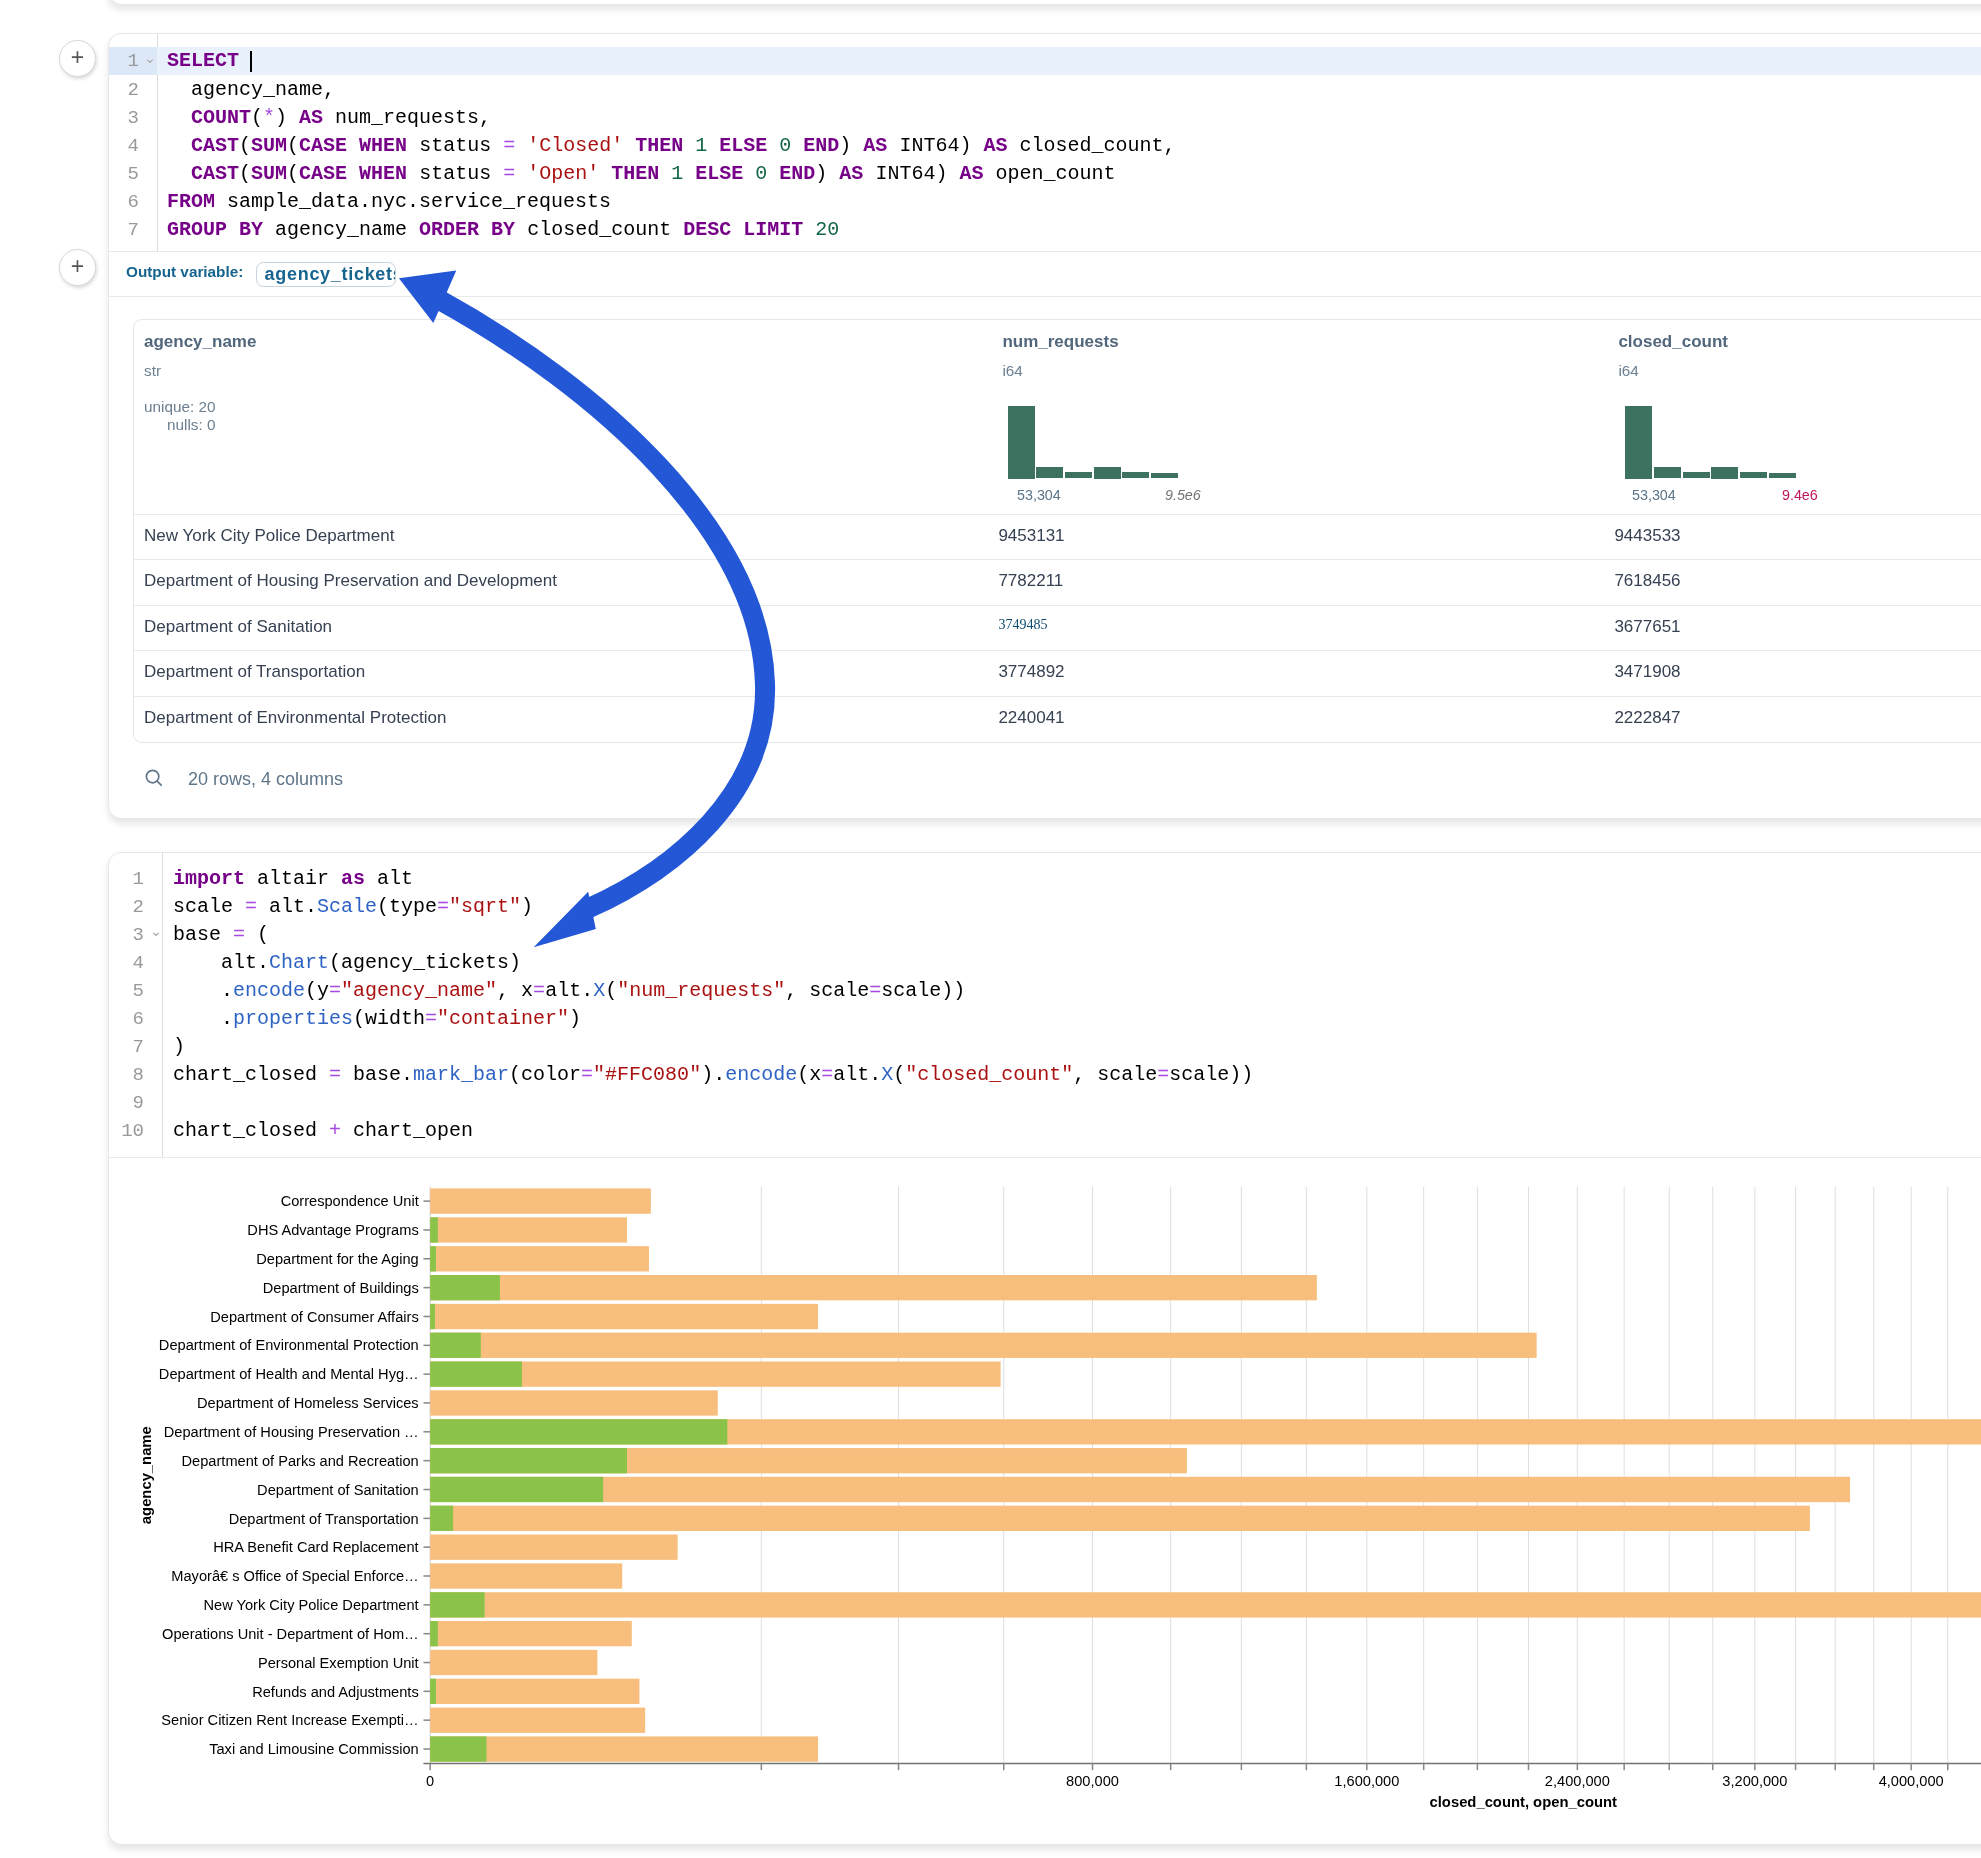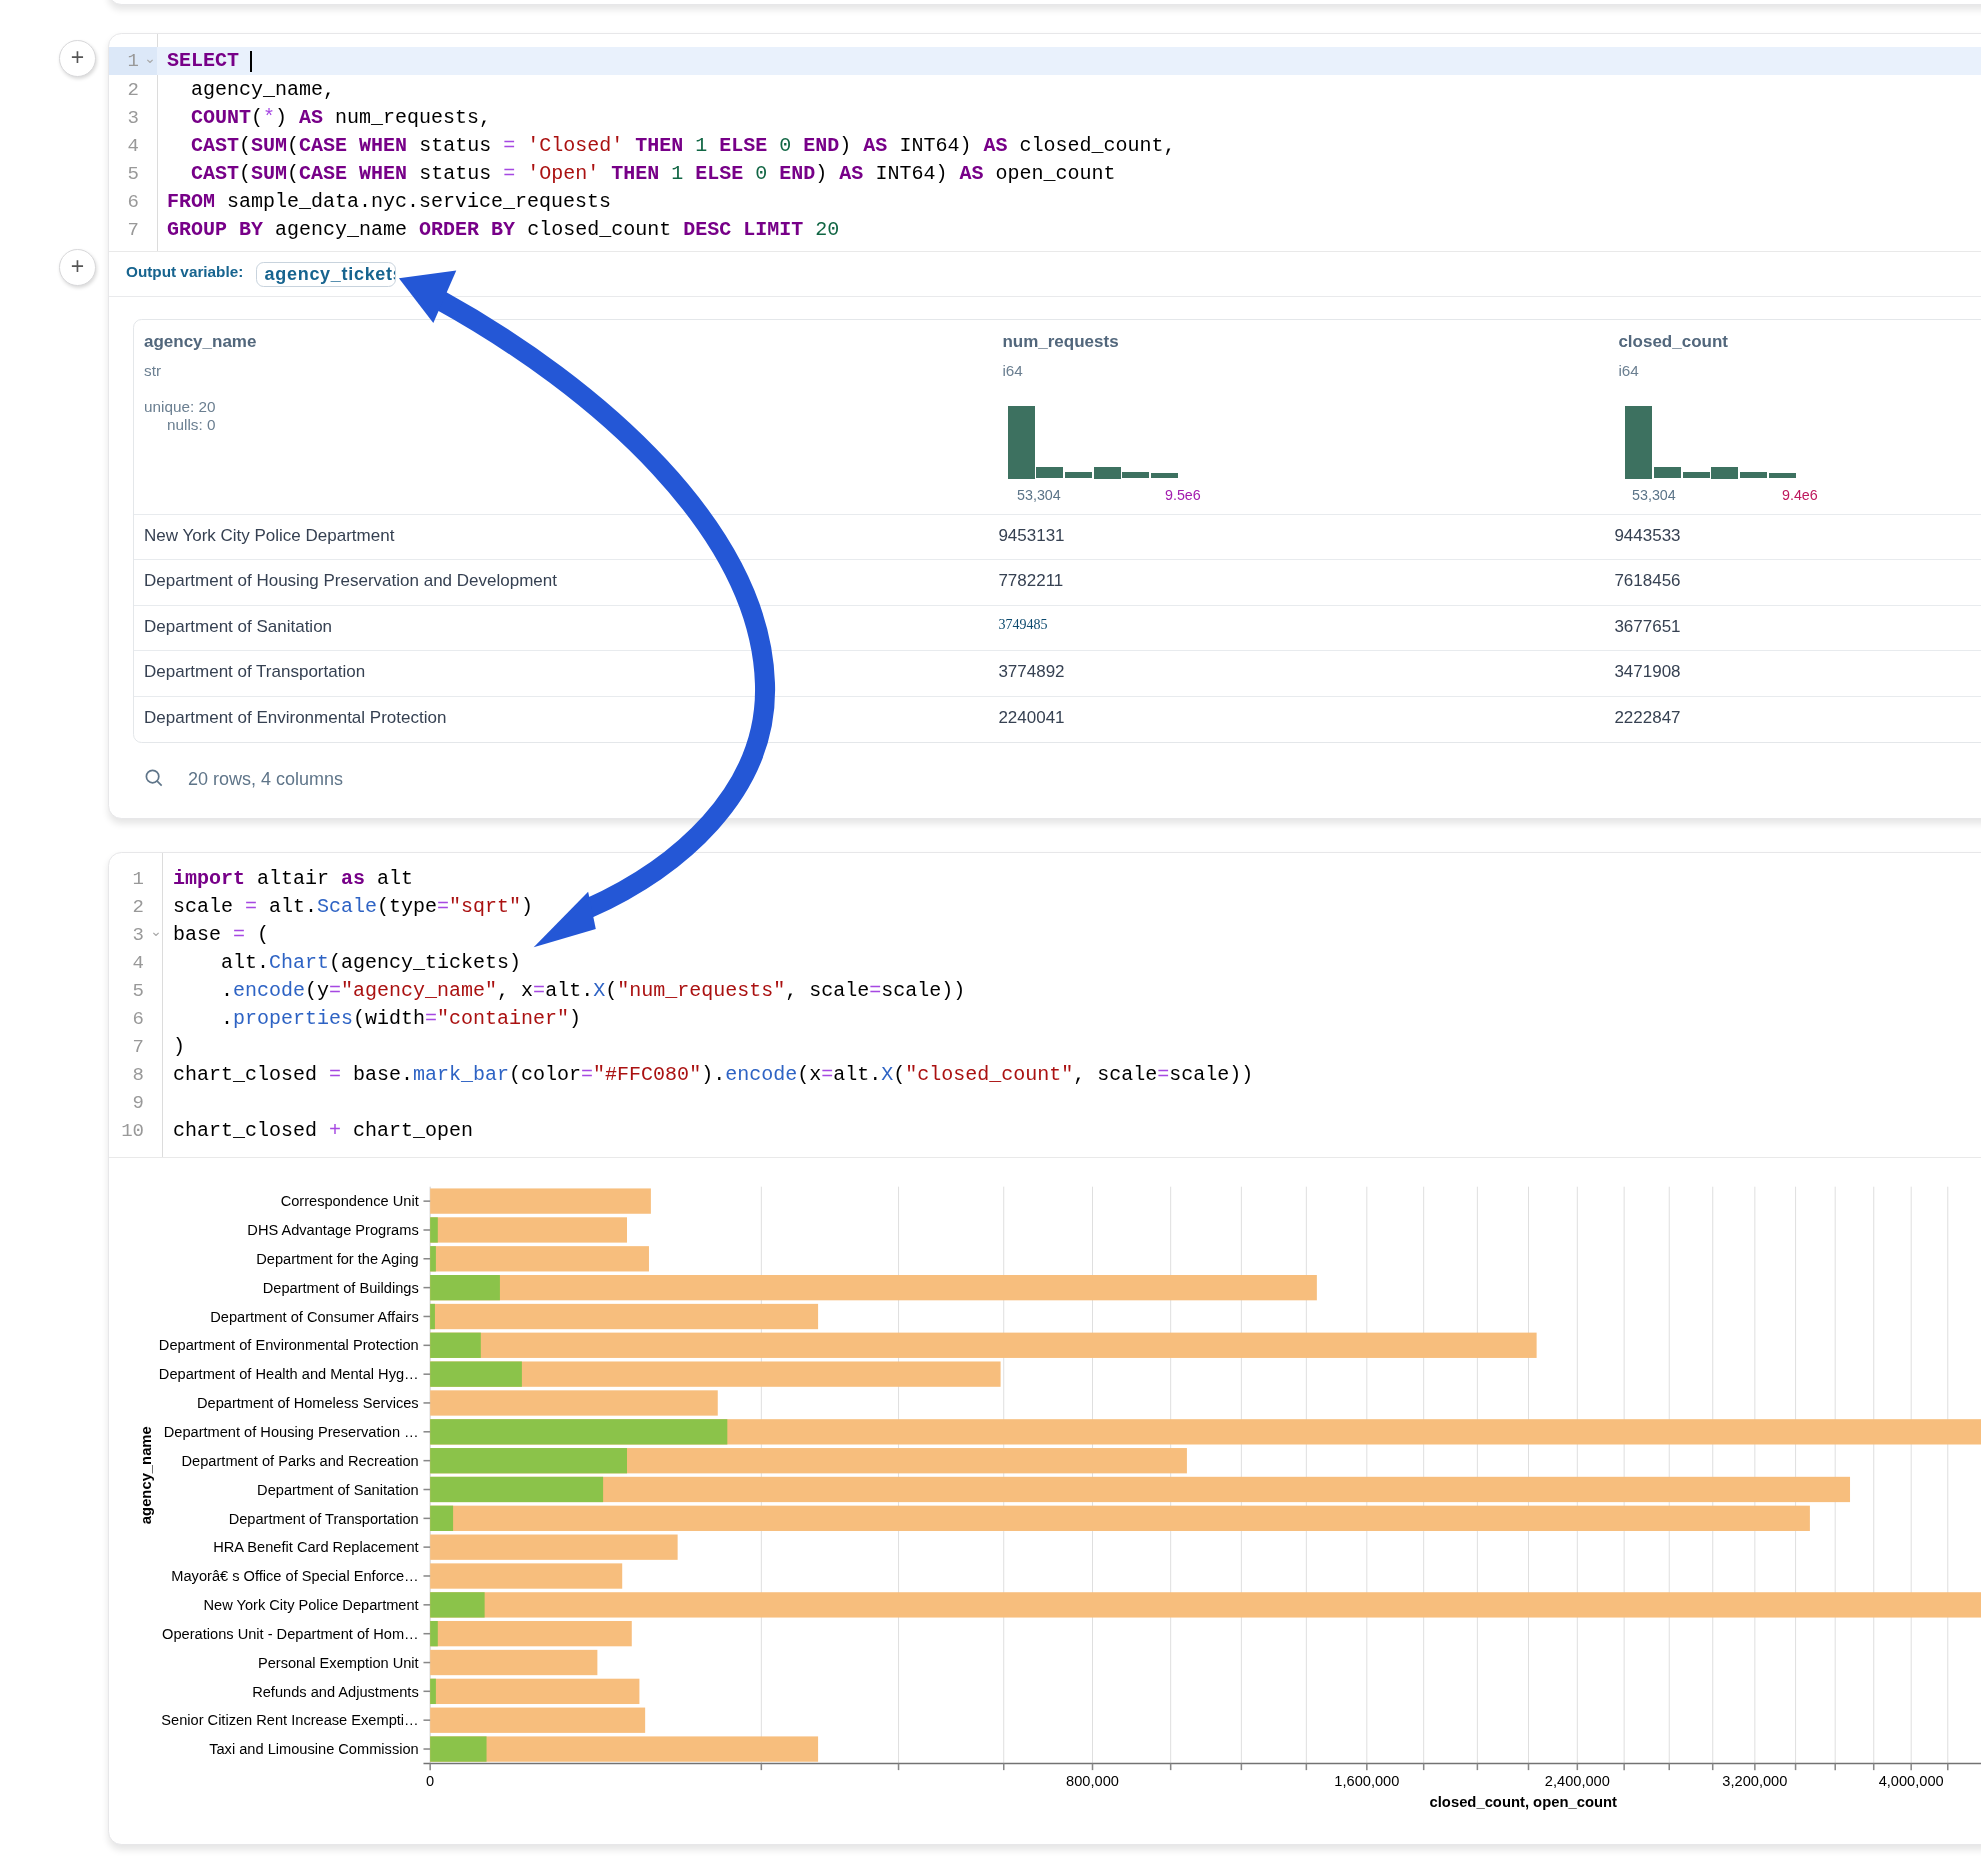--- a/index.html
+++ b/index.html
@@ -61,21 +61,21 @@
     <div style="position:absolute;left:868px;top:12.4px;font-size:17px;font-weight:bold;color:#52677c;">num_requests</div>
     <div style="position:absolute;left:868px;top:42px;font-size:15.3px;color:#6b7f91;">i64</div>
     <div style="position:absolute;left:874px;top:86px;width:27px;height:73px;background:#3d7160;"></div>
 <div style="position:absolute;left:902px;top:147px;width:27px;height:11.5px;background:#3d7160;"></div>
 <div style="position:absolute;left:931px;top:152px;width:27px;height:6.2px;background:#3d7160;"></div>
 <div style="position:absolute;left:960px;top:147px;width:27px;height:12px;background:#3d7160;"></div>
 <div style="position:absolute;left:988px;top:152px;width:27px;height:6.7px;background:#3d7160;"></div>
 <div style="position:absolute;left:1017px;top:153px;width:27px;height:5.7px;background:#3d7160;"></div>
     <div style="position:absolute;left:904px;top:488px;"></div>
     <div style="position:absolute;left:852px;top:167px;width:105px;text-align:center;font-size:14.3px;color:#5b7488;">53,304</div>
-    <div style="position:absolute;left:996px;top:167px;width:105px;text-align:center;font-size:14.3px;color:#a21caf;">9.5e6</div>
+    <div style="position:absolute;left:996px;top:167px;width:105px;text-align:center;font-size:14.3px;color:#737373;font-style:italic;">9.5e6</div>
     <div style="position:absolute;left:1484px;top:12.4px;font-size:17px;font-weight:bold;color:#52677c;">closed_count</div>
     <div style="position:absolute;left:1484px;top:42px;font-size:15.3px;color:#6b7f91;">i64</div>
     <div style="position:absolute;left:1491px;top:86px;width:27px;height:73px;background:#3d7160;"></div>
 <div style="position:absolute;left:1520px;top:147px;width:27px;height:11.5px;background:#3d7160;"></div>
 <div style="position:absolute;left:1549px;top:152px;width:27px;height:6.2px;background:#3d7160;"></div>
 <div style="position:absolute;left:1577px;top:147px;width:27px;height:12px;background:#3d7160;"></div>
 <div style="position:absolute;left:1606px;top:152px;width:27px;height:6.7px;background:#3d7160;"></div>
 <div style="position:absolute;left:1635px;top:153px;width:27px;height:5.7px;background:#3d7160;"></div>
     <div style="position:absolute;left:1467px;top:167px;width:105px;text-align:center;font-size:14.3px;color:#5b7488;">53,304</div>
     <div style="position:absolute;left:1613px;top:167px;width:105px;text-align:center;font-size:14.3px;color:#be185d;">9.4e6</div>

